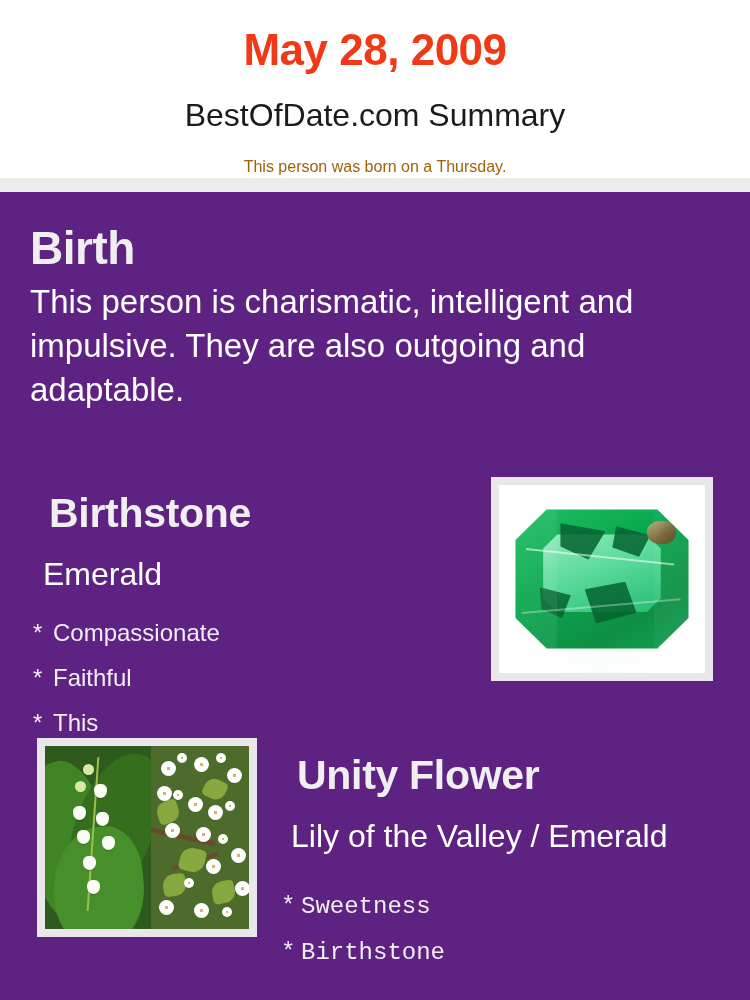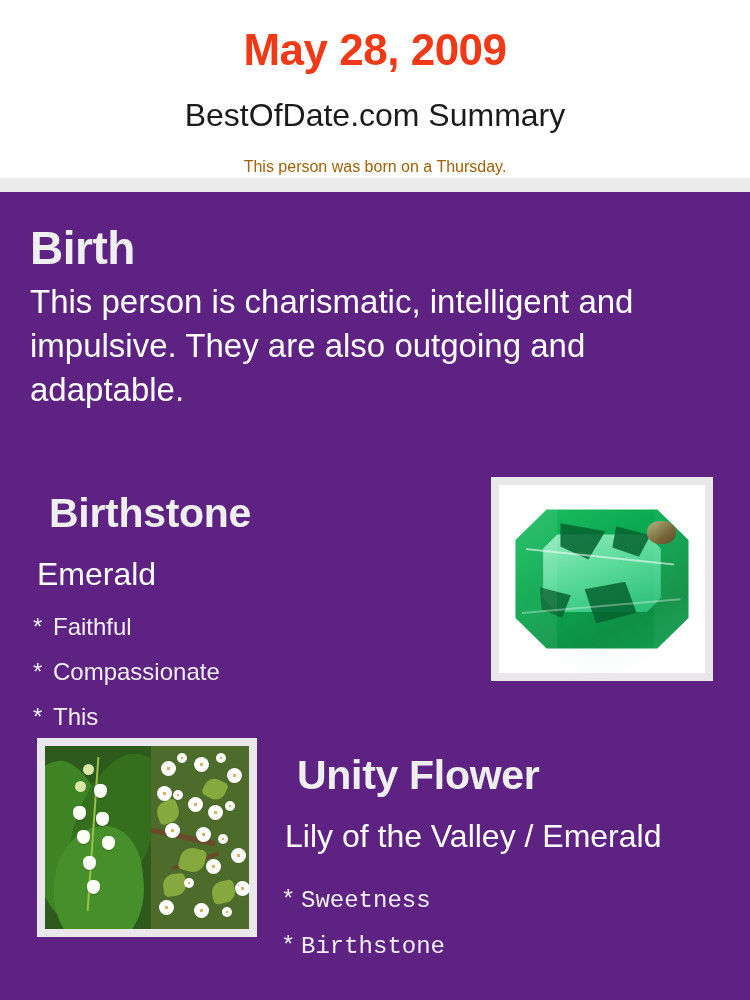--- a/index.html
+++ b/index.html
@@ -105,21 +105,21 @@
   }
   .section-title {
     margin: 16px;
     font-size: 41px;
     font-weight: bold;
     color: #EFEFEF;
     line-height: 48px;
     letter-spacing: -0.3px;
   }
   .section-sub {
-    margin: 4px;
+    margin: 10px;
     padding-top: 1px;
     font-size: 32px;
     font-weight: normal;
     color: #FFFFFF;
     line-height: 40px;
   }
   .traits {
     margin: 0;
     padding: 6px 0 0 0;
     list-style: none;
@@ -320,24 +320,24 @@
     <div class="zodiac">
       <h2 class="zodiac-name">Birth</h2>
       <p class="zodiac-desc">This person is charismatic, intelligent and impulsive. They are also outgoing and adaptable.</p>
     </div>
 
     <div class="stone-text">
       <h2 class="section-title">Birthstone</h2>
       <div class="section-sub">Emerald</div>
       <ul class="traits">
         <li>
-          <span class="star">*</span><span>Faithful</span>
+          <span class="star">*</span><span>Compassionate</span>
         </li>
         <li>
-          <span class="star">*</span><span>Compassionate</span>
+          <span class="star">*</span><span>Faithful</span>
         </li>
         <li>
           <span class="star">*</span><span>This</span>
         </li>
       </ul>
     </div>
 
     <div class="flower-text">
       <h2 class="section-title">Unity Flower</h2>
       <div class="section-sub">Lily of the Valley / Emerald</div>

